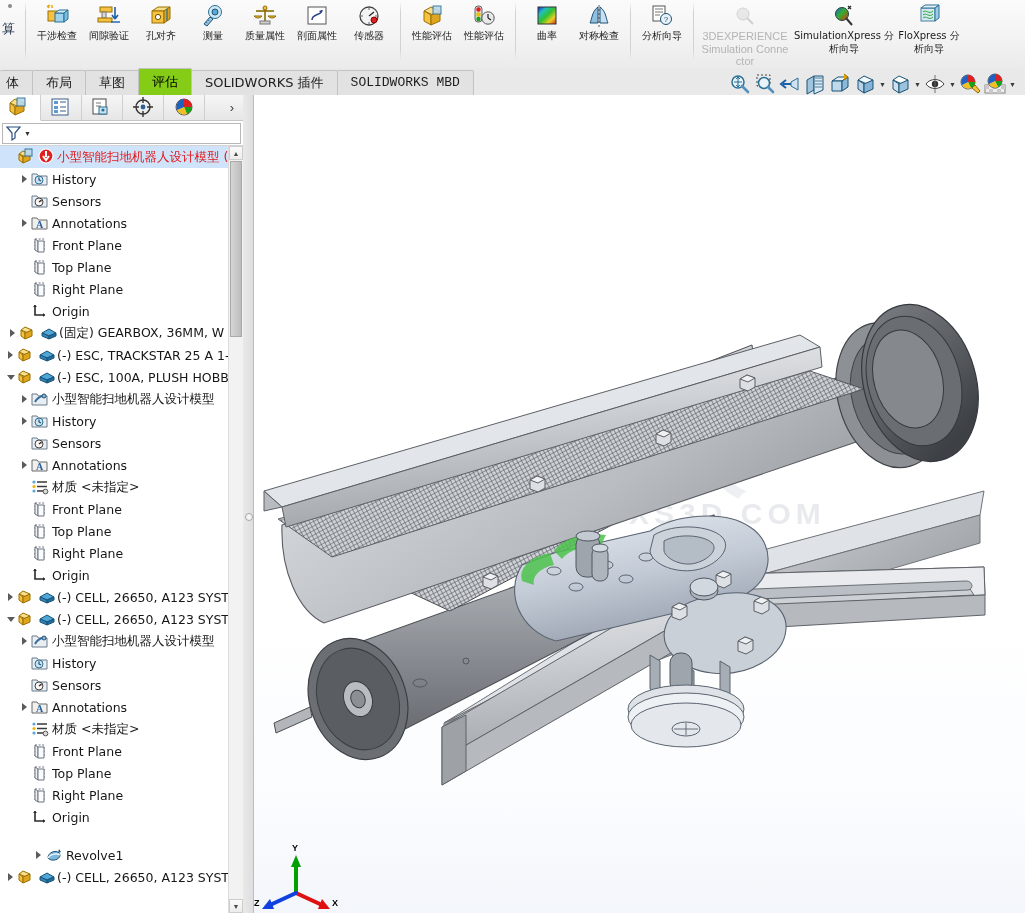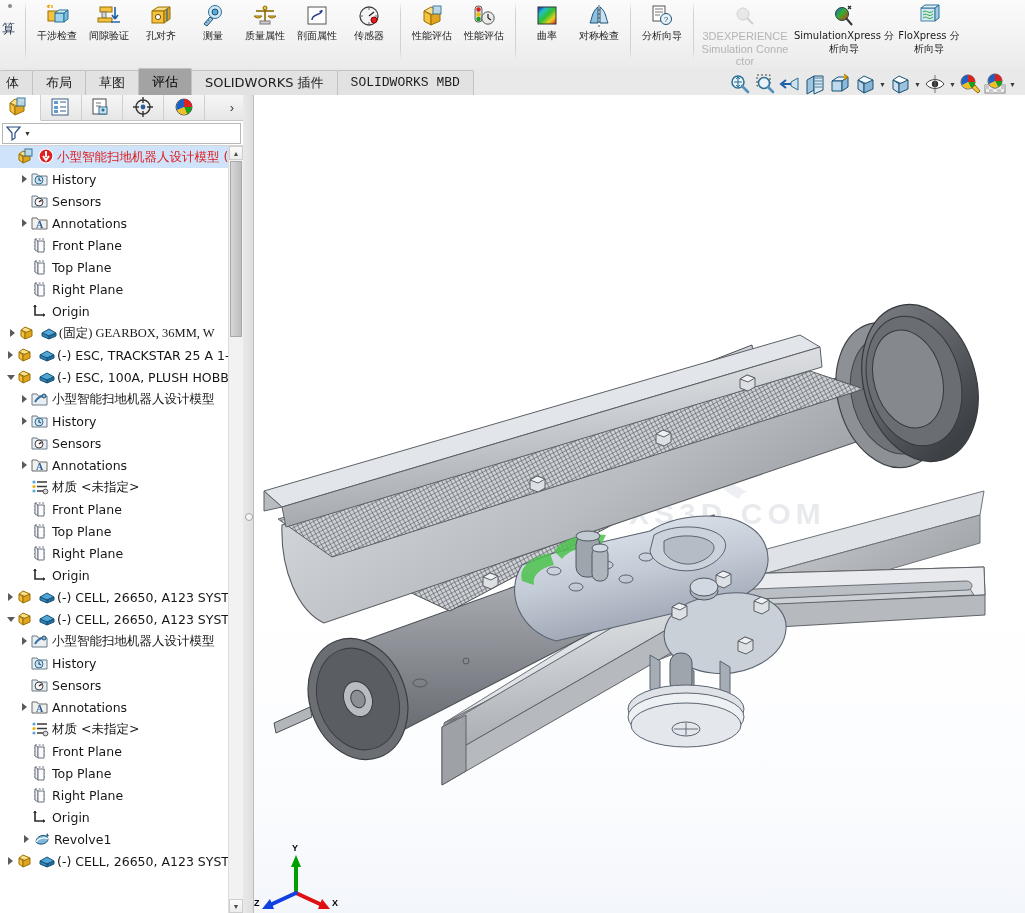--- a/index.html
+++ b/index.html
@@ -62,21 +62,21 @@
   }
   .tab{
     height:24px;line-height:24px;padding:0 13px;margin-right:-1px;
     font-size:13px;color:#1c1c1c;
     background:#e2e2e2;border:1px solid #c2c2c2;border-bottom:none;
     border-radius:2px 2px 0 0;font-family:"DejaVu Sans",sans-serif;
     cursor:default;white-space:nowrap;
   }
   .tab.first{border-left:none;padding-left:6px;}
   .tab.active{
-    background:#a3a3a3;height:26px;line-height:26px;color:#000;
+    background:#84cc16;height:26px;line-height:26px;color:#000;
     border-color:#c2c2c2;position:relative;z-index:3;margin-top:40px;
   }
   .tab.lat{font-family:Liberation Mono, monospace;}
 
   
   .hud{
     position:absolute;right:8px;top:71px;height:26px;
     display:flex;align-items:center;gap:1px;z-index:20;
   }
   .hud-btn{
@@ -690,21 +690,21 @@
             <span class="tw"></span>
             <span class="ti">
               <svg width="18" height="18" viewBox="0 0 18 18">
                 <path d="M4 3 l0 10 l10 0" stroke="#2a2a2a" stroke-width="1.6" fill="none"></path>
                 <path d="M2 5 l2 -2 l2 2" fill="#2a2a2a"></path>
                 <path d="M12 11 l2 2 l-2 2" fill="#2a2a2a"></path>
               </svg>
             </span>
             <span class="txt">Origin</span>
           </div>
-          <div class="row" style="padding-left: 6px; font-family: Liberation Serif, serif;">
+          <div class="row" style="padding-left: 6px;">
             <span class="tw">
               <i></i>
             </span>
             <span class="ti">
               <svg width="18" height="18" viewBox="0 0 18 18">
                 <path d="M2 6 l4 -3 l7 3 l-4 3 z" fill="#f8dd8a" stroke="#9a7000"></path>
                 <path d="M2 6 l4 3 l0 6 l-4 -3 z" fill="#f5c242" stroke="#9a7000"></path>
                 <path d="M6 9 l7 -3 l0 6 l-7 3 z" fill="#e0a520" stroke="#9a7000"></path>
               </svg>
             </span>
@@ -1002,21 +1002,21 @@
             <span class="tw"></span>
             <span class="ti">
               <svg width="18" height="18" viewBox="0 0 18 18">
                 <path d="M4 3 l0 10 l10 0" stroke="#2a2a2a" stroke-width="1.6" fill="none"></path>
                 <path d="M2 5 l2 -2 l2 2" fill="#2a2a2a"></path>
                 <path d="M12 11 l2 2 l-2 2" fill="#2a2a2a"></path>
               </svg>
             </span>
             <span class="txt">Origin</span>
           </div>
-          <div class="row" style="padding-left: 20px;">
+          <div class="row" style="padding-left: 32px; margin-top: 16px;">
             <span class="tw">
               <i></i>
             </span>
             <span class="ti">
               <svg width="18" height="18" viewBox="0 0 18 18">
                 <path d="M3 12 C3 5 14 3 15 9 C15 14 6 16 3 12 z" fill="#7fb8de" stroke="#1b5275"></path>
                 <path d="M3 12 C5 8 12 7 15 9" stroke="#fff" stroke-width="1.2" fill="none"></path>
                 <path d="M14 3 l2 3 l-3 1" fill="#1b5275"></path>
               </svg>
             </span>

